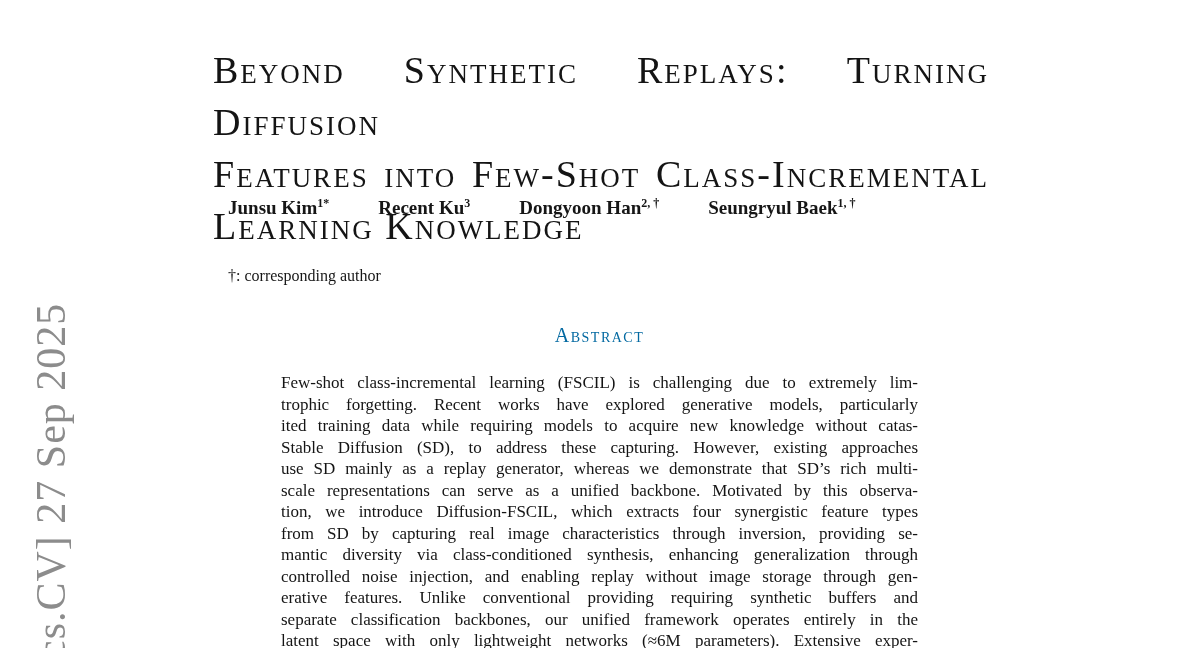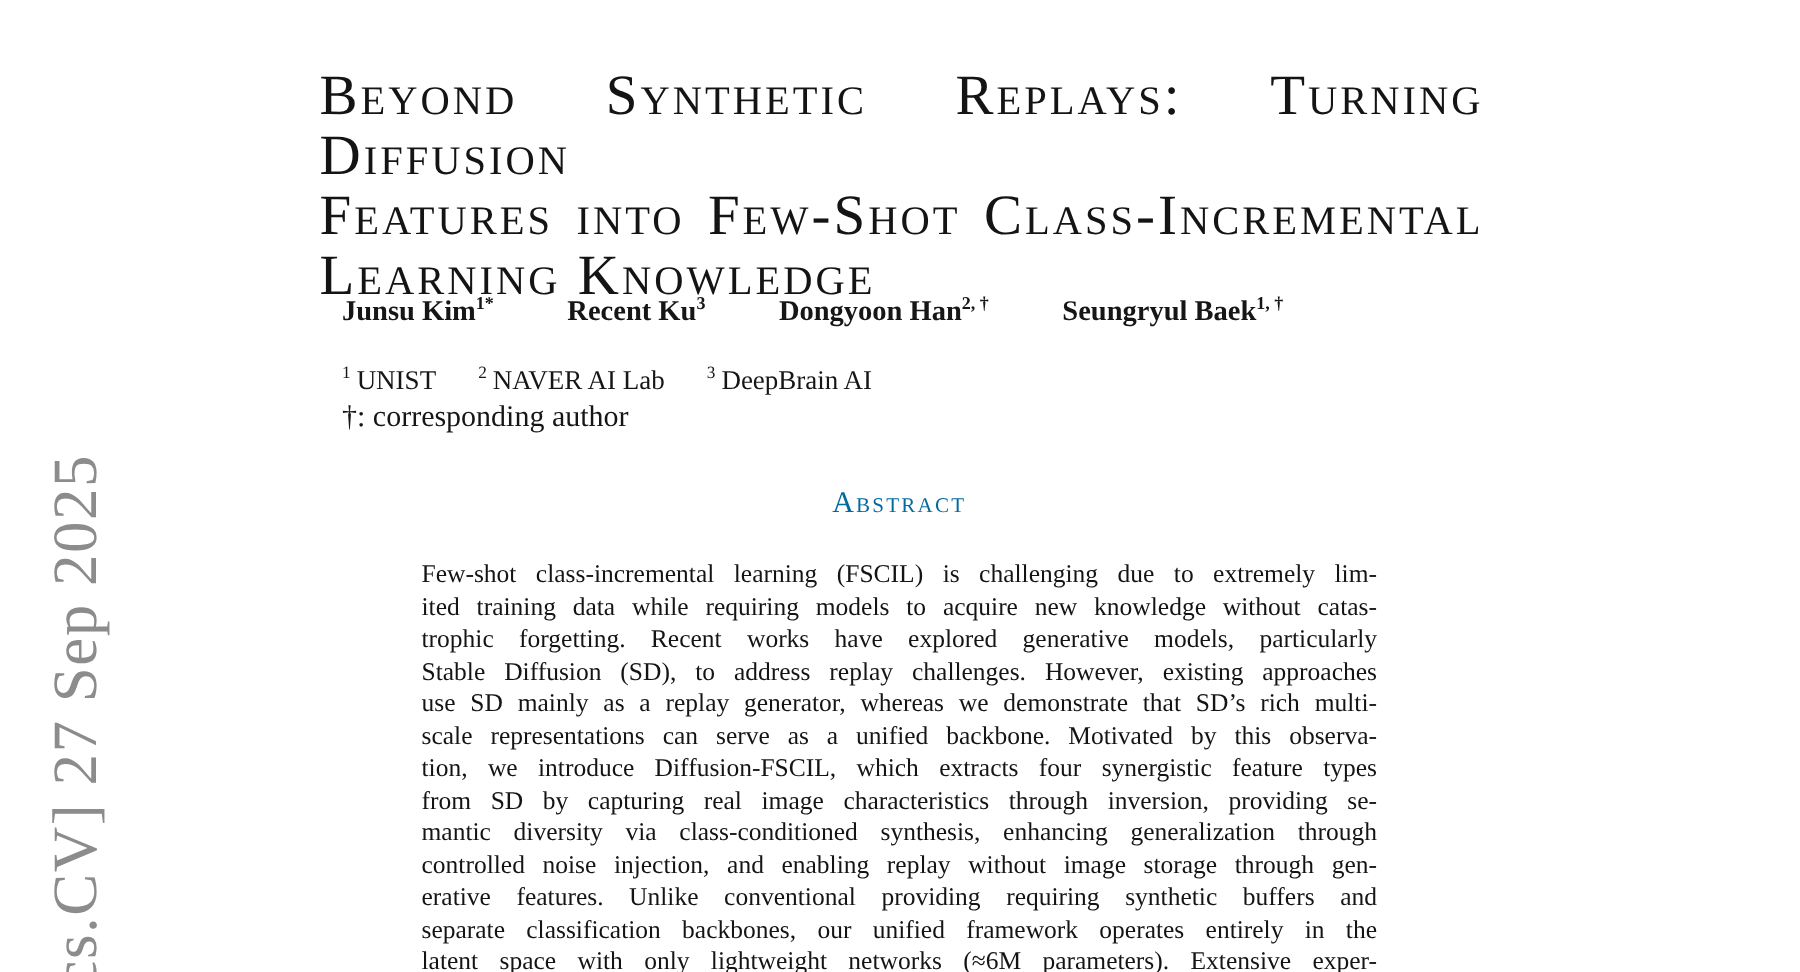--- a/index.html
+++ b/index.html
@@ -32,21 +32,21 @@
   }
 
   
   .title {
     position: absolute;
     left: 213px;
     top: 44px;
     width: 776px;
     font-variant: small-caps;
     font-size: 38px;
-    line-height: 40px;
+    line-height: 52px;
     letter-spacing: 2px;
     color: #141414;
   }
   .title-line {
     text-align: justify;
     text-align-last: justify;
   }
   .title-line.last {
     text-align: left;
     text-align-last: left;
@@ -80,21 +80,21 @@
   }
   .affil sup {
     font-size: 11.5px;
     line-height: 0;
   }
   .affil .affil-label { margin-left: 4px; }
   .corr-note {
     position: absolute;
     left: 228px;
     top: 267px;
-    font-size: 20px;
+    font-size: 16px;
   }
 
   
   .abstract-heading {
     position: absolute;
     left: 281px;
     top: 324px;
     width: 637px;
     text-align: center;
     font-variant: small-caps;
@@ -130,35 +130,30 @@
     <div class="title-line last">Learning Knowledge</div>
   </div>
 
   <div class="authors">
     <span class="author"><span>Junsu Kim</span><sup>1*</sup></span>
     <span class="author"><span>Recent Ku</span><sup>3</sup></span>
     <span class="author"><span>Dongyoon Han</span><sup>2, †</sup></span>
     <span class="author"><span>Seungryul Baek</span><sup>1, †</sup></span>
   </div>
 
-  <div class="affils">
-    <span class="affil"><sup>1</sup><span class="affil-label">UNIST</span></span>
-    <span class="affil"><sup>2</sup><span class="affil-label">NAVER AI Lab</span></span>
-    <span class="affil"><sup>3</sup><span class="affil-label">DeepBrain AI</span></span>
-  </div>
 
   <div class="corr-note">†: corresponding author</div>
 
   <div class="abstract-heading">Abstract</div>
 
   <div class="abstract-body">
     <div class="abs-line">Few-shot class-incremental learning (FSCIL) is challenging due to extremely lim-</div>
+    <div class="abs-line">trophic forgetting. Recent works have explored generative models, particularly</div>
     <div class="abs-line">ited training data while requiring models to acquire new knowledge without catas-</div>
-    <div class="abs-line">trophic forgetting. Recent works have explored generative models, particularly</div>
-    <div class="abs-line">Stable Diffusion (SD), to address replay challenges. However, existing approaches</div>
+    <div class="abs-line">Stable Diffusion (SD), to address these capturing. However, existing approaches</div>
     <div class="abs-line">use SD mainly as a replay generator, whereas we demonstrate that SD’s rich multi-</div>
     <div class="abs-line">scale representations can serve as a unified backbone. Motivated by this observa-</div>
     <div class="abs-line">tion, we introduce Diffusion-FSCIL, which extracts four synergistic feature types</div>
     <div class="abs-line">from SD by capturing real image characteristics through inversion, providing se-</div>
     <div class="abs-line">mantic diversity via class-conditioned synthesis, enhancing generalization through</div>
     <div class="abs-line">controlled noise injection, and enabling replay without image storage through gen-</div>
     <div class="abs-line">erative features. Unlike conventional providing requiring synthetic buffers and</div>
     <div class="abs-line">separate classification backbones, our unified framework operates entirely in the</div>
     <div class="abs-line">latent space with only lightweight networks (≈6M parameters). Extensive exper-</div>
   </div>

